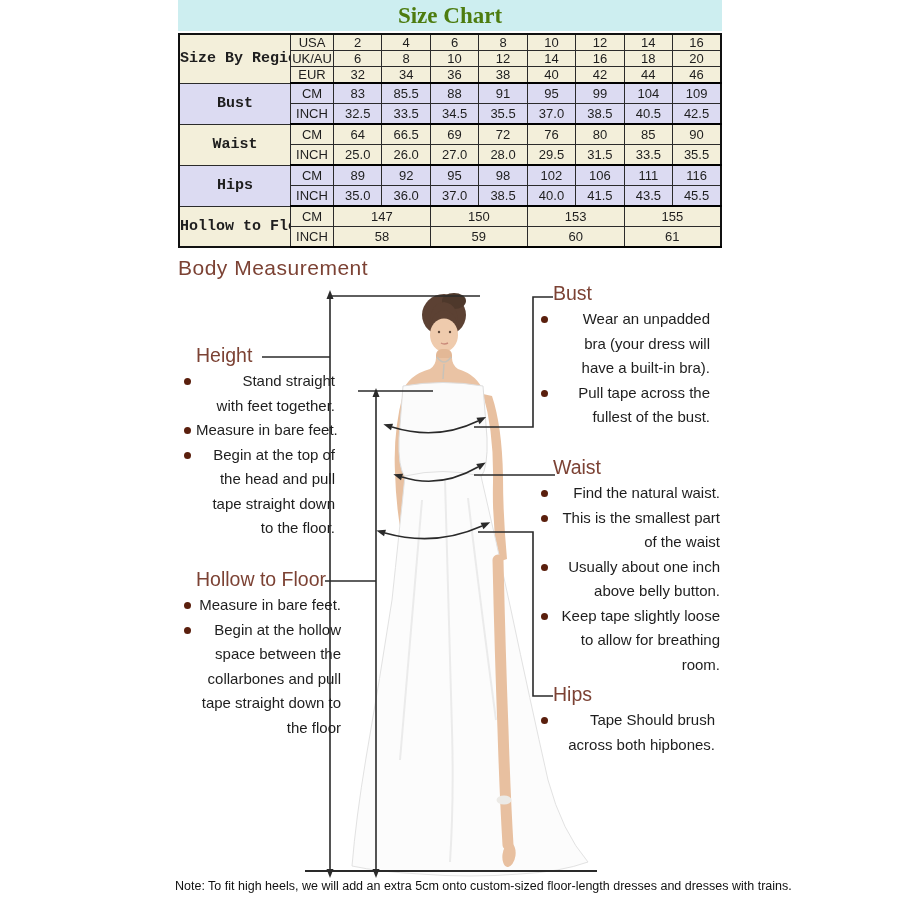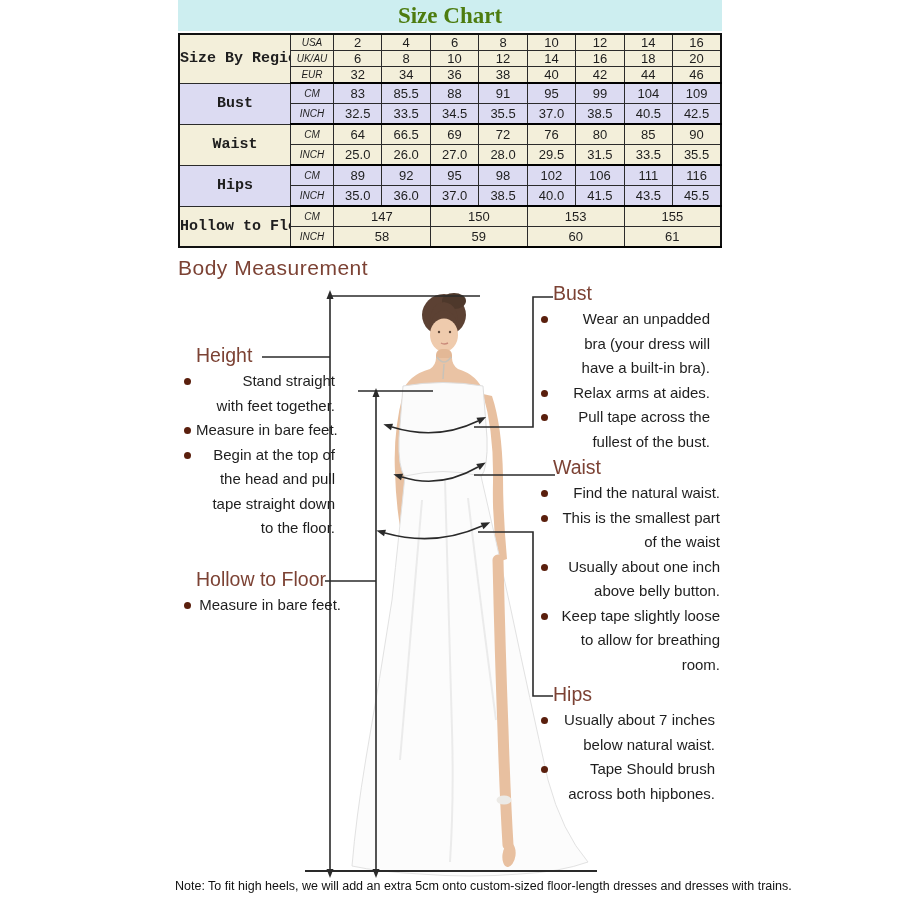--- a/index.html
+++ b/index.html
@@ -10,21 +10,21 @@
   .title-band{position:absolute;left:178px;top:0;width:544px;height:31px;
               background:var(--cyan);display:flex;align-items:center;justify-content:center;}
   .title-band span{font-family:"Liberation Serif", serif;font-weight:bold;font-size:23px;color:#4d7c0f;}
   .size-table{position:absolute;left:178px;top:33px;width:544px;border-collapse:collapse;
               table-layout:fixed;}
   .size-table td{border:1px solid #2b2b2b;text-align:center;vertical-align:middle;
                  font-size:13px;padding:0;white-space:nowrap;overflow:hidden;}
   .size-table{border:2px solid #111;}
   .size-table tr.grp-end td{border-bottom:2px solid #000000;}
   .size-table td.lbl{font-family:Liberation Mono, monospace;font-weight:bold;font-size:15px;width:110px;}
-  .size-table td.unit{font-size:10px;width:42px;font-style:italic;}
+  .size-table td.unit{font-size:13px;width:42px;}
   .size-table tr.r-sm td{height:15px;}
   .size-table tr.r-lg td{height:19px;}
   .size-table tr.cream td{background:var(--cream);}
   .size-table tr.lav td{background:var(--lavender);}
 
   
   .bm-title{position:absolute;left:178px;top:256px;width:544px;text-align:left;
             font-size:21px;letter-spacing:.5px;color:var(--brown);}
   .diagram-svg{position:absolute;left:0;top:0;z-index:1;}
 
@@ -258,42 +258,41 @@
         <ul>
           <li>Stand straight<br>with feet together.</li>
           <li>Measure in bare feet.</li>
           <li>Begin at the top of<br>the head and pull<br>tape straight down<br>to the floor.</li>
         </ul>
       </div>
       <div class="sec sec-hollow">
         <h3 class="sec-heading">Hollow to Floor</h3>
         <ul>
           <li>Measure in bare feet.</li>
+          <li>Begin at the hollow<br>space between the<br>collarbones and pull<br>tape straight down to<br>the floor</li>
         </ul>
       </div>
       <div class="sec sec-bust">
         <h3 class="sec-heading">Bust</h3>
         <ul>
           <li>Wear an unpadded<br>bra (your dress will<br>have a built-in bra).</li>
-          <li>Relax arms at aides.</li>
           <li>Pull tape across the<br>fullest of the bust.</li>
         </ul>
       </div>
       <div class="sec sec-waist">
         <h3 class="sec-heading">Waist</h3>
         <ul>
           <li>Find the natural waist.</li>
           <li>This is the smallest part<br>of the waist</li>
           <li>Usually about one inch<br>above belly button.</li>
           <li>Keep tape slightly loose<br>to allow for breathing<br>room.</li>
         </ul>
       </div>
       <div class="sec sec-hips">
         <h3 class="sec-heading">Hips</h3>
         <ul>
-          <li>Usually about 7 inches<br>below natural waist.</li>
           <li>Tape Should brush<br>across both hipbones.</li>
         </ul>
       </div>
     </div>
 
   <div class="note">Note: To fit high heels, we will add an extra 5cm onto custom-sized floor-length dresses and dresses with trains.</div>
 </div>
 
 </body></html>

